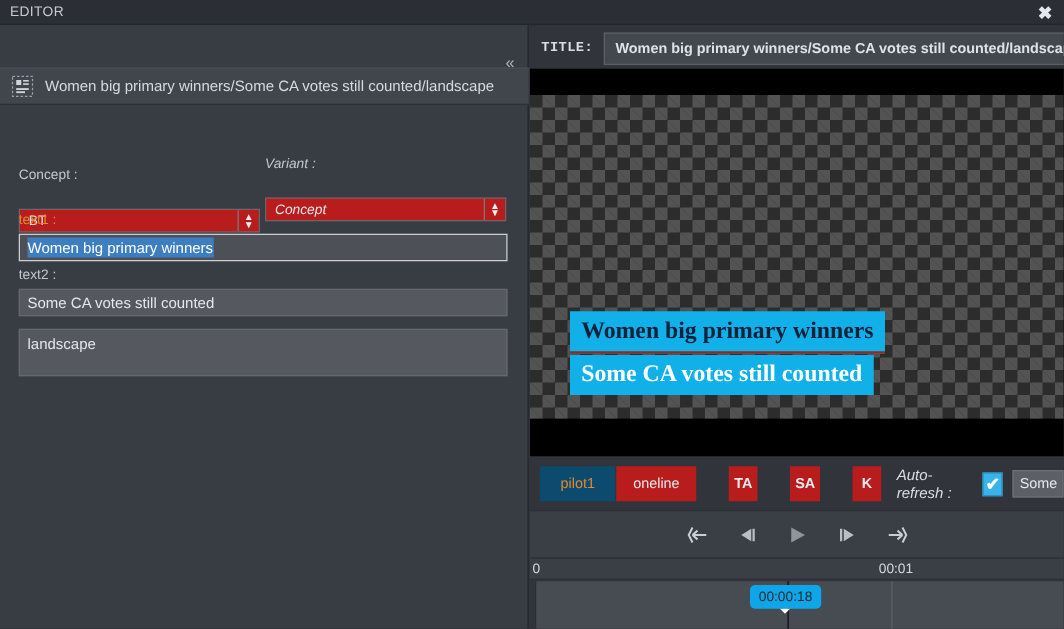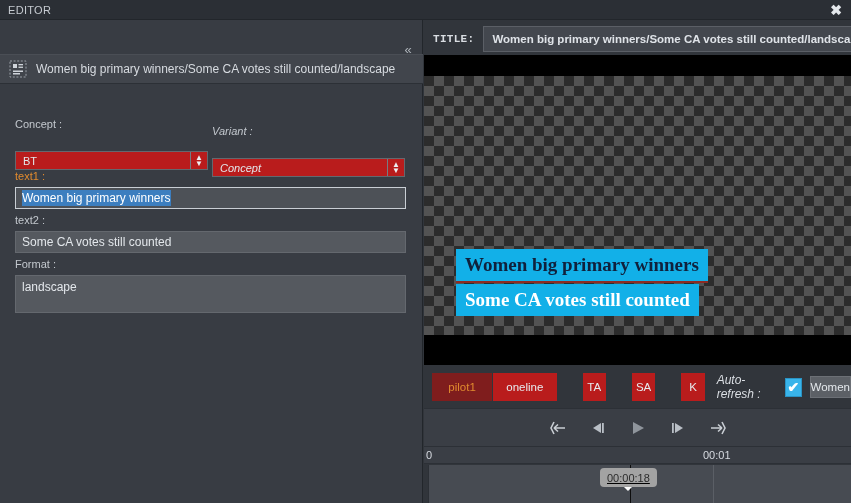--- a/index.html
+++ b/index.html
@@ -103,21 +103,21 @@
 
   
   .form { position: absolute; left: 0; top: 64px; width: 423px; }
 
   .field-label {
     font-size: 11px;
     color: #c3c8ce;
   }
   .field-label.accent { color: #e08a2e; }
 
-  .row-concept { position: absolute; left: 15px; top: 34px; }
+  .row-concept { position: absolute; left: 15px; top: 50px; }
   .row-variant { position: absolute; left: 212px; top: 41px; font-style: italic; }
 
   .select-box {
     position: relative;
     margin-top: 21px;
     width: 193px; height: 19px;
     background: #b91c1c;
     border: 1px solid #64686e;
     display: flex;
     align-items: center;
@@ -271,26 +271,26 @@
     height: 28px;
     background: #b91c1c;
     color: #e6eaee;
     font-size: 11.5px;
     display: flex;
     align-items: center;
     justify-content: center;
     cursor: pointer;
   }
   .tab.active {
-    background: #7f1d1d;
+    background: #0c4a6e;
     color: #e08a2e;
   }
   .tab.pilot { width: 72px; margin-left: 8px; }
   .tab.oneline { width: 76px; margin-left: 1px; }
-  .tab.sm { width: 28px; margin-left: 26px; }
+  .tab.sm { width: 28px; margin-left: 26px; font-weight: bold; }
   .auto-label {
     margin-left: 12px;
     font-size: 12px;
     color: #dbdfe4;
     font-style: italic;
   }
   .checkbox {
     margin-left: 8px;
     width: 19px; height: 19px;
     background: #39b4ea;
@@ -370,28 +370,27 @@
   .playhead {
     position: absolute;
     top: 0;
     width: 1px; height: 58px;
     background: #0d0d0d;
   }
   .playhead-flag {
     position: absolute;
     top: 448px;
     height: 19px;
-    background: #a3a3a3;
+    background: #0ea5e9;
     border-radius: 4px;
     display: flex;
     align-items: center;
     justify-content: center;
     padding: 0 7px;
     cursor: pointer;
-    text-decoration: underline;
   }
   .playhead-flag .t {
     font-size: 11px;
     color: #2b2b2b;
     white-space: nowrap;
   }
   .playhead-flag:after {
     content: "";
     position: absolute;
     bottom: -4px;
@@ -462,21 +461,20 @@
       </div>
 
       <div class="text-field-wrap t2">
         <div class="field-label">text2 :</div>
         <div class="text-input">
           <div class="val">Some CA votes still counted</div>
         </div>
       </div>
 
       <div class="text-field-wrap fmt">
-        <div class="field-label">Format :</div>
         <div class="text-input tall">
           <div class="val">landscape</div>
         </div>
       </div>
 
     </div>
   </div>
 
   <div class="right-panel">
 
@@ -500,21 +498,21 @@
     <div class="ctrl-strip">
       <div class="tab active pilot">pilot1</div>
       <div class="tab oneline">oneline</div>
       <div class="tab sm">TA</div>
       <div class="tab sm">SA</div>
       <div class="tab sm">K</div>
       <div class="auto-label">Auto-refresh :</div>
       <div class="checkbox">
         <span class="tick">✔</span>
       </div>
-      <div class="load-btn">Women</div>
+      <div class="load-btn">Some</div>
     </div>
 
     <div class="transport">
       <div class="tbtn">
         <svg width="20" height="14" viewBox="0 0 20 14">
           <path d="M6 1 L3 7 L6 13" fill="none" stroke="#c9ced4" stroke-width="1.6"></path>
           <path d="M6 7 L17 7 M6 7 L10 3.5 M6 7 L10 10.5" fill="none" stroke="#c9ced4" stroke-width="1.6"></path>
         </svg>
       </div>
       <div class="tbtn">

